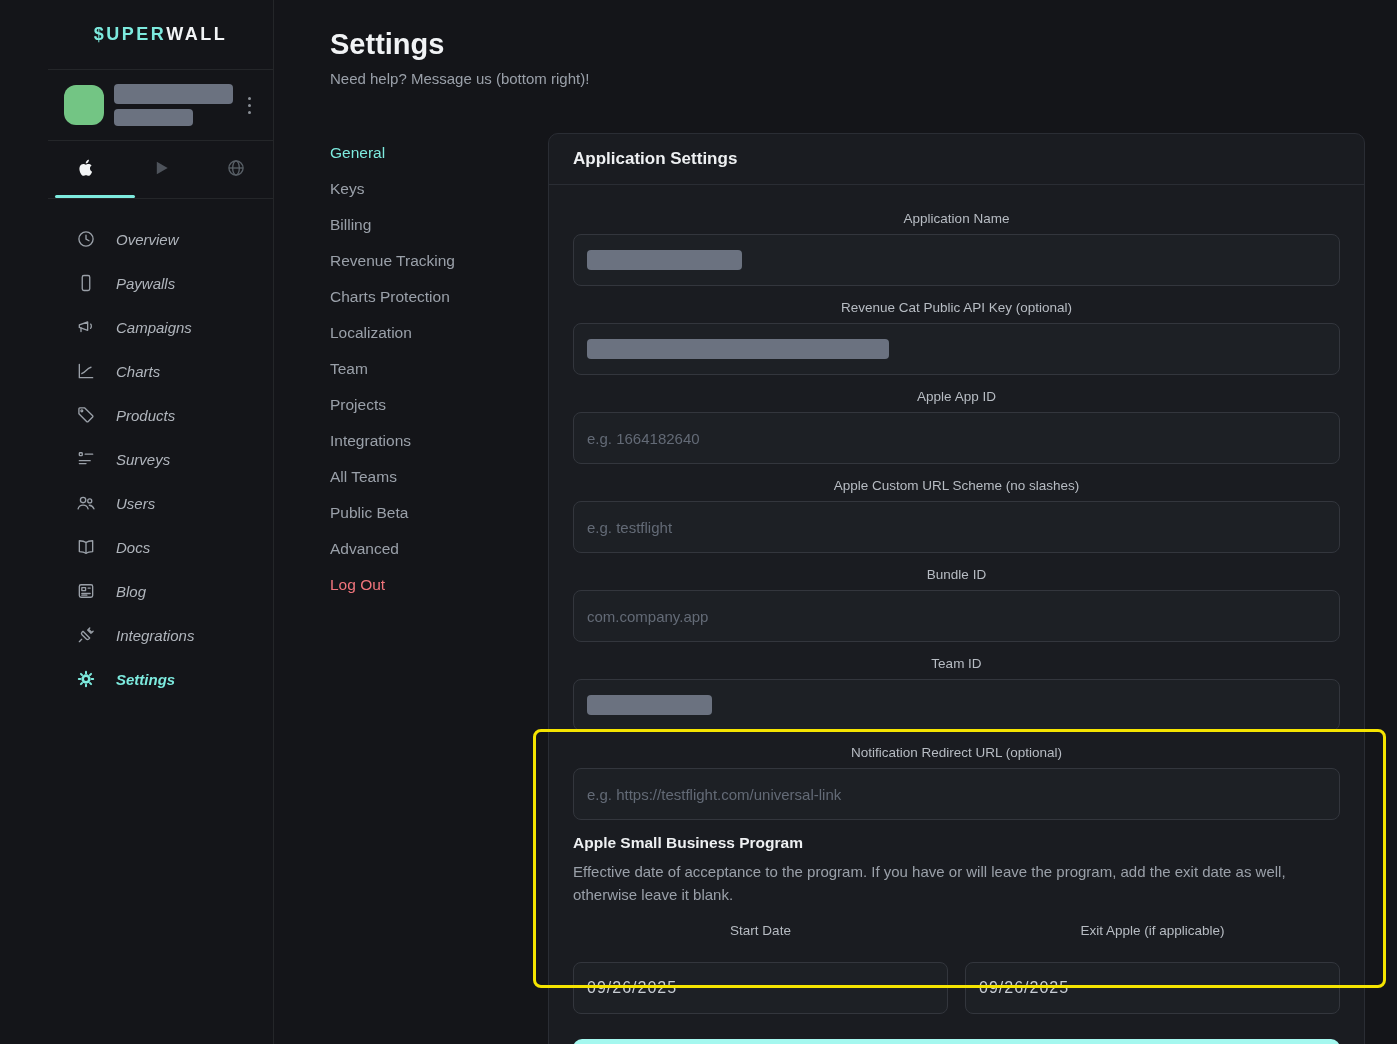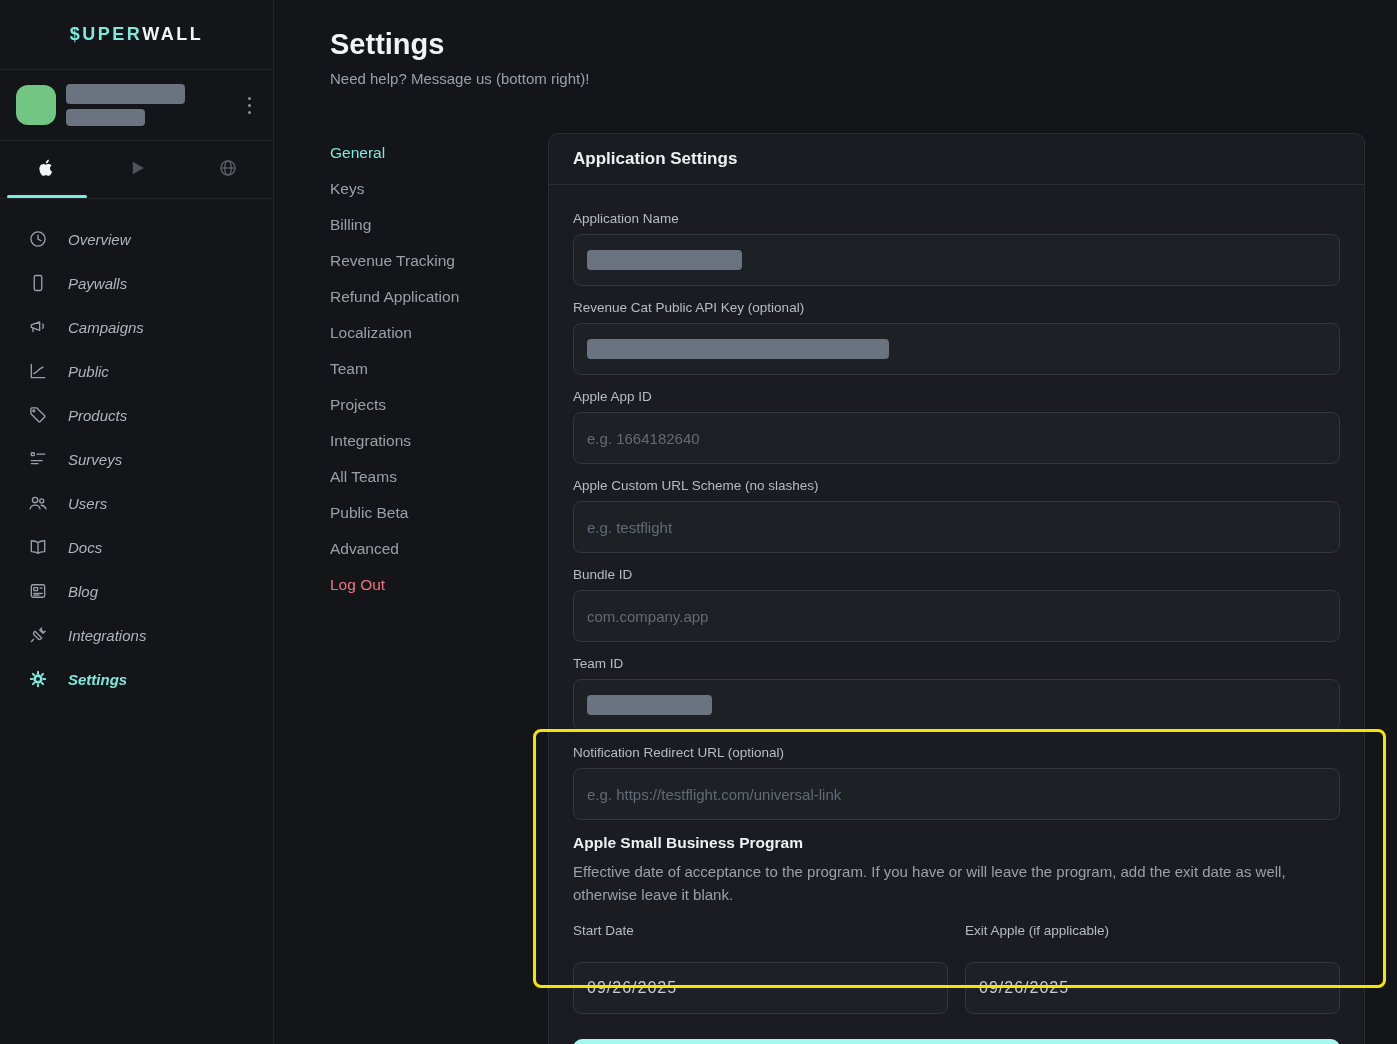--- a/index.html
+++ b/index.html
@@ -7,21 +7,21 @@
   body {
     background: #141519;
     font-family: "Liberation Sans", sans-serif;
     color: #e9ebee;
     overflow: hidden;
     position: relative;
   }
   
   .sidebar {
     position: absolute; left: 0; top: 0; bottom: 0; width: 274px;
-    background: #141519; border-right: 1px solid #242629;
+    background: #141519; border-right: 1px solid #242629; padding-left: 48px;
   }
   .logo-row {
     height: 70px; display: flex; align-items: center; justify-content: center;
     border-bottom: 1px solid #242629; cursor: pointer;
   }
   .logo-row span { font-size: 18px; font-weight: 800; letter-spacing: 2.5px; }
   .logo-teal { color: #7deade; }
   .logo-white { color: #f2f4f6; }
   .profile-row {
     height: 71px; border-bottom: 1px solid #242629;
@@ -62,21 +62,21 @@
   .card {
     flex: 1; background: #1a1c21; border: 1px solid #2a2d34; border-radius: 10px;
     height: fit-content;
   }
   .card-header {
     padding: 15px 24px; border-bottom: 1px solid #2a2d34;
     font-size: 17px; font-weight: 700; color: #eef0f2;
   }
   .card-body { padding: 26px 24px 24px; }
   .fgroup { margin-bottom: 14px; }
-  .flabel { font-size: 13.5px; color: #b7bcc3; margin-bottom: 8px; }
+  .flabel { font-size: 13.5px; color: #b7bcc3; margin-bottom: 8px; text-align: center; }
   .finput {
     width: 100%; height: 52px; background: #1d2025; border: 1px solid #33363d;
     border-radius: 8px; padding: 0 13px; color: #c9ced4; font-size: 15px;
     font-family: "Liberation Sans", sans-serif; outline: none;
     display: flex; align-items: center;
   }
   input.finput { display: block; line-height: 38px; }
   input.finput::placeholder { color: #636a76; }
   .date-input { font-size: 16px; letter-spacing: 1px; color: #c9ced4; margin-top: 24px; }
   .redact-block { height: 20px; border-radius: 4px; background: #6b7280; display: inline-block; }
@@ -174,21 +174,21 @@
       </span>
       <span>Campaigns</span>
     </div>
     <div class="nav-item">
       <span class="nicon">
         <svg viewBox="0 0 24 24" fill="none" stroke="currentColor" stroke-width="1.6" stroke-linecap="round" stroke-linejoin="round">
             <path d="M4 4v16h16"></path>
             <path d="M7 15c4-1 6-6.5 11-7.5"></path>
           </svg>
       </span>
-      <span>Public</span>
+      <span>Charts</span>
     </div>
     <div class="nav-item">
       <span class="nicon">
         <svg viewBox="0 0 24 24" fill="none" stroke="currentColor" stroke-width="1.6" stroke-linecap="round" stroke-linejoin="round">
             <path d="M3.5 10.5V4.5c0-.6.4-1 1-1h6l9.5 9.5c.4.4.4 1 0 1.4l-5.6 5.6c-.4.4-1 .4-1.4 0L3.5 10.5z"></path>
             <circle cx="7" cy="7" r="1.1"></circle>
           </svg>
       </span>
       <span>Products</span>
     </div>
@@ -271,21 +271,21 @@
 <div class="main">
   <h1 class="page-title">Settings</h1>
   <div class="page-subtitle">Need help? Message us (bottom right)!</div>
 
   <div class="content">
     <div class="settings-nav">
       <div class="snav-item active">General</div>
       <div class="snav-item">Keys</div>
       <div class="snav-item">Billing</div>
       <div class="snav-item">Revenue Tracking</div>
-      <div class="snav-item">Refund Application</div>
+      <div class="snav-item">Charts Protection</div>
       <div class="snav-item">Localization</div>
       <div class="snav-item">Team</div>
       <div class="snav-item">Projects</div>
       <div class="snav-item">Integrations</div>
       <div class="snav-item">All Teams</div>
       <div class="snav-item">Public Beta</div>
       <div class="snav-item">Advanced</div>
       <div class="snav-item danger">Log Out</div>
     </div>
 

